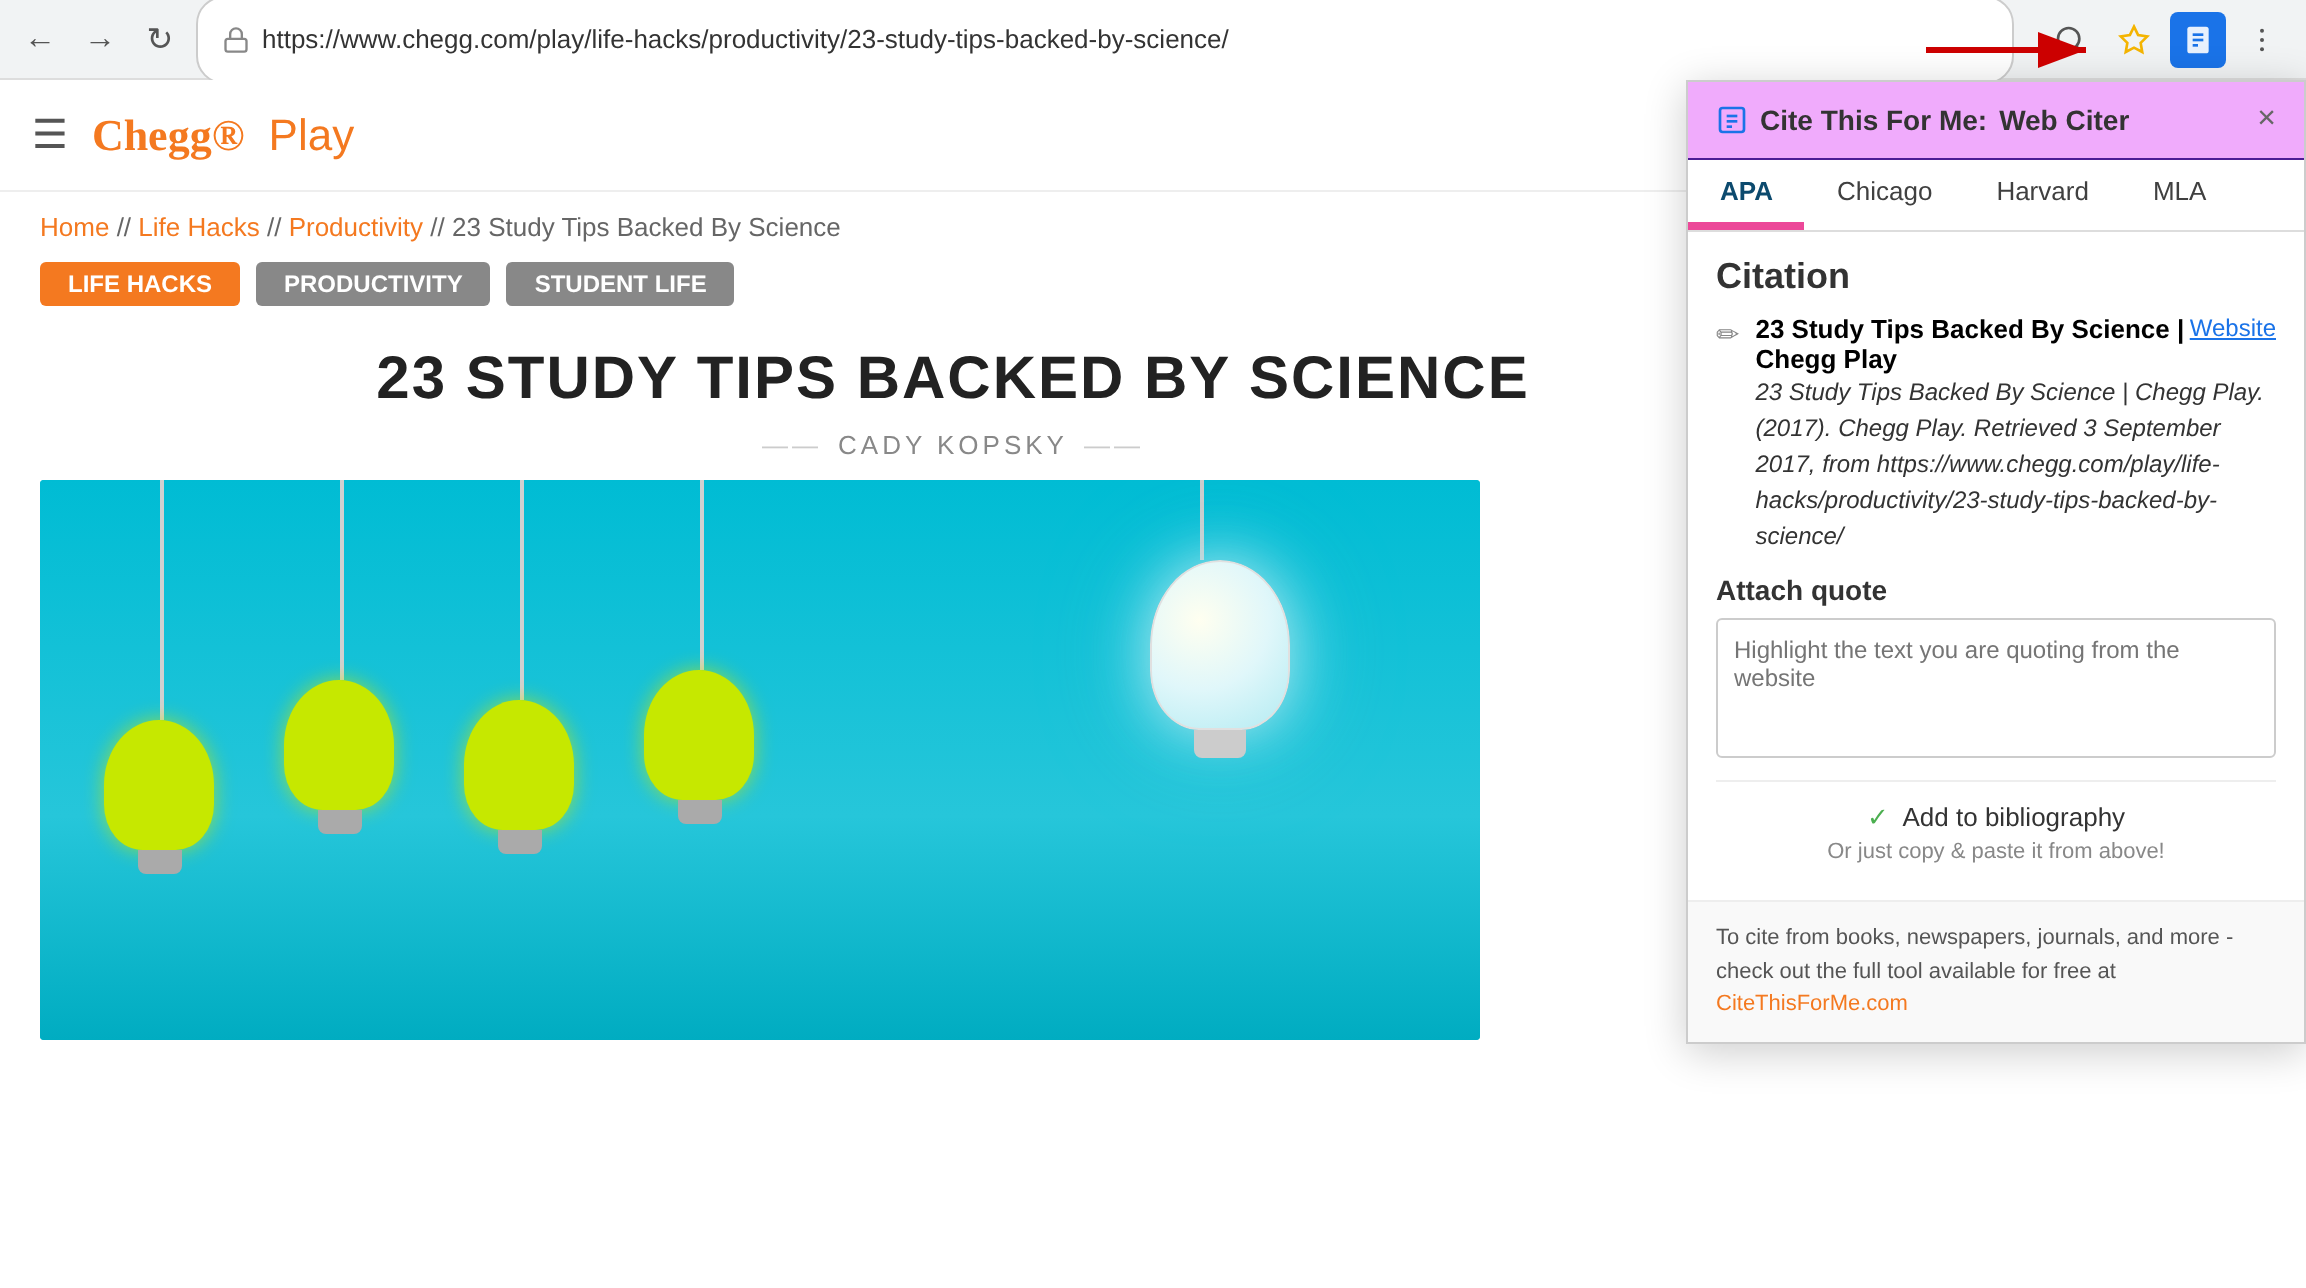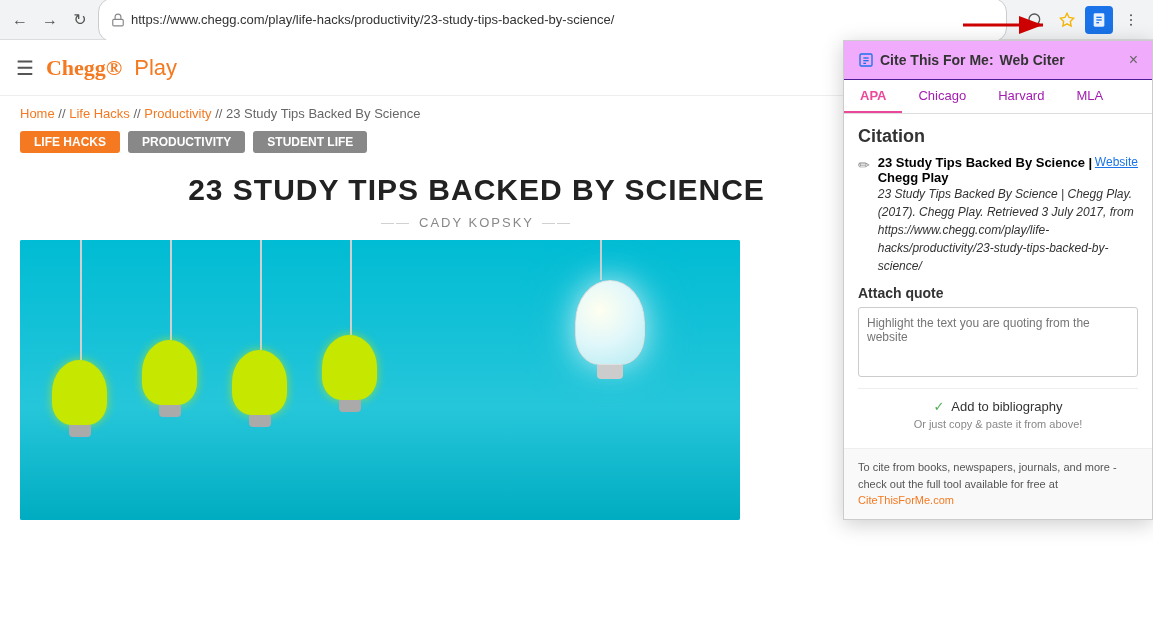--- a/index.html
+++ b/index.html
@@ -212,26 +212,26 @@
     
     .citation-tabs {
       display: flex;
       border-bottom: 1px solid #ddd;
       background: #fff;
     }
     .citation-tab {
       padding: 8px 16px;
       font-size: 13px;
       cursor: pointer;
-      color: #a21caf;
+      color: #404040;
       border-bottom: 2px solid transparent;
     }
     .citation-tab.active {
-      border-bottom: 2px solid #ec4899;
-      color: #ec4899;
+      border-bottom: 4px solid #ec4899;
+      color: #0c4a6e;
       font-weight: bold;
     }
 
     
     .citation-body { padding: 12px 14px; }
     .citation-section-title {
       font-size: 18px;
       font-weight: bold;
       color: #333;
       margin-bottom: 8px;
@@ -481,21 +481,21 @@
   <div class="citation-body">
     <div class="citation-section-title">Citation</div>
 
     <div class="citation-entry">
       <span class="pencil-icon">✏</span>
       <div class="citation-text-block">
         <div style="display:flex;justify-content:space-between;align-items:flex-start;">
           <span class="citation-entry-title">23 Study Tips Backed By Science | Chegg Play</span>
           <a href="#" class="citation-website-link">Website</a>
         </div>
-        <div class="citation-italic">23 Study Tips Backed By Science | Chegg Play. (2017). Chegg Play. Retrieved 3 July 2017, from https://www.chegg.com/play/life-hacks/productivity/23-study-tips-backed-by-science/</div>
+        <div class="citation-italic">23 Study Tips Backed By Science | Chegg Play. (2017). Chegg Play. Retrieved 3 September 2017, from https://www.chegg.com/play/life-hacks/productivity/23-study-tips-backed-by-science/</div>
       </div>
     </div>
 
     
     <div class="attach-quote-title">Attach quote</div>
     <textarea class="attach-quote-textarea" placeholder="Highlight the text you are quoting from the website" style=""></textarea>
 
     
     <div class="add-bib-section">
       <button class="add-bib-btn">

